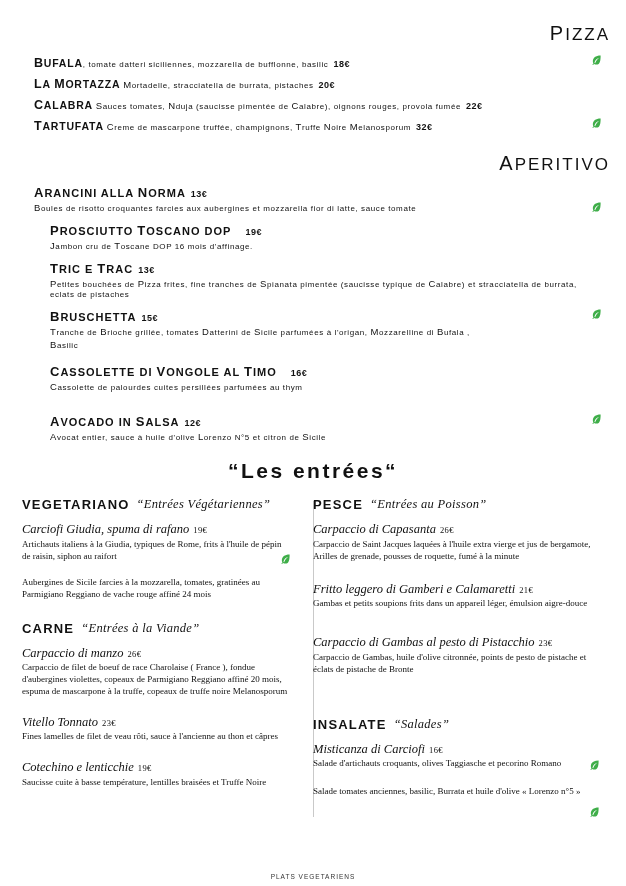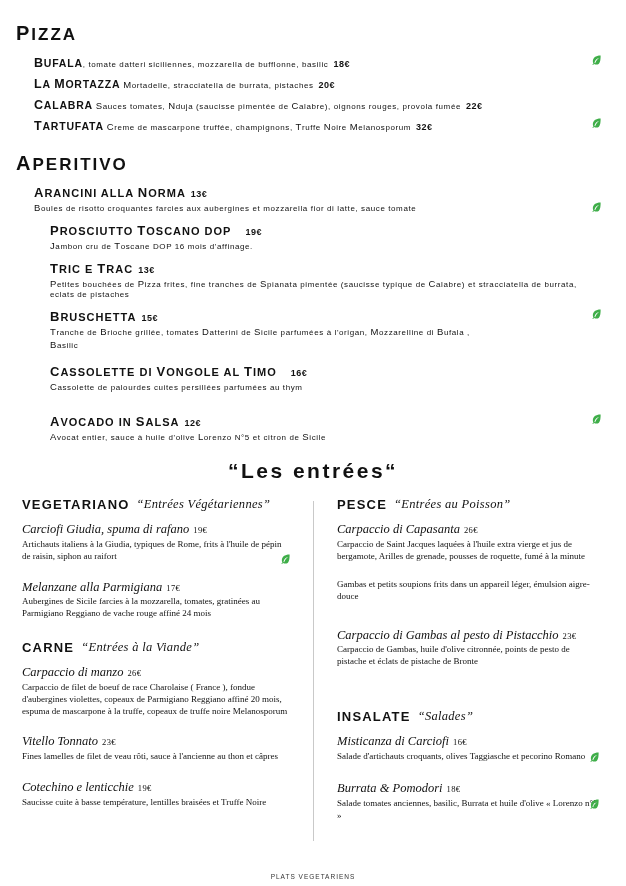--- a/index.html
+++ b/index.html
@@ -10,23 +10,23 @@
     background: #ffffff;
     font-family: "Liberation Sans", sans-serif;
     color: #111111;
     position: relative;
     overflow: hidden;
   }
   .page { padding: 22px 16px 0 16px; position: relative; height: 100%; }
 
   
   .section-title {
-    text-align: left;
-    font-family: "Liberation Sans", sans-serif;
-    font-weight: bold;
+    text-align: right;
+    font-family: "Liberation Sans", sans-serif;
+    font-weight: normal;
     letter-spacing: 2px;
     font-size: 17px;
     margin: 0 0 8px 0;
   }
   .section-title .cap { font-size: 20px; }
 
   .top-list { margin: 0 14px 0 18px; }
   .top-item { position: relative; margin-bottom: 3px; }
   .top-name {
     font-family: "Liberation Sans", sans-serif;
@@ -90,21 +90,21 @@
   }
 
   
   .cols {
     display: flex;
     position: relative;
     padding: 0 6px;
   }
   .col { width: 50%; position: relative; }
   .col.left { padding-right: 18px; }
-  .col.right { padding-left: 24px; }
+  .col.right { }
   .col-divider {
     position: absolute;
     left: 50%;
     top: 4px;
     bottom: -10px;
     width: 1px;
     background: #c9c9c9;
   }
 
   .cat-head {
@@ -273,23 +273,20 @@
         </div>
         <div class="dish-desc">Artichauts italiens à la Giudia, typiques de Rome, frits à l'huile de pépin de raisin, siphon au raifort</div>
         <span class="leaf" style="top:34px">
           <svg viewBox="0 0 24 24" fill="#3fae49">
               <path d="M21 3C10 3 4 8 4 16c0 2 .6 3.6 1.4 4.8L3 23l1.2 1 2.6-2.4C8.2 22.4 9.9 23 12 23c8 0 9-10 9-20zM7.5 19.5C8.5 13 13 9.5 18 8c-3.5 3-7 6.5-9 12z"></path>
             </svg>
         </span>
       </div>
 
       <div class="dish" style="margin-top:14px">
-        <div>
-          <span class="dish-title">Melanzane alla Parmigiana</span><span class="dish-price">17€</span>
-        </div>
         <div class="dish-desc">Aubergines de Sicile farcies à la mozzarella, tomates, gratinées au Parmigiano Reggiano de vache rouge affiné 24 mois</div>
       </div>
 
       <div class="cat-head" style="margin-top:20px">
         <span class="cat-name">CARNE</span>
         <span class="cat-sub">“Entrées à la Viande”</span>
       </div>
 
       <div class="dish">
         <div>
@@ -322,20 +319,23 @@
       </div>
 
       <div class="dish">
         <div>
           <span class="dish-title">Carpaccio di Capasanta</span><span class="dish-price">26€</span>
         </div>
         <div class="dish-desc">Carpaccio de Saint Jacques laquées à l'huile extra vierge et jus de bergamote, Arilles de grenade, pousses de roquette,  fumé à la minute</div>
       </div>
 
       <div class="dish" style="margin-top:16px">
+        <div>
+          <span class="dish-title">Fritto leggero di Gamberi e Calamaretti</span><span class="dish-price">21€</span>
+        </div>
         <div class="dish-desc">Gambas et petits soupions frits dans un appareil léger, émulsion aigre-douce</div>
       </div>
 
       <div class="dish" style="margin-top:22px">
         <div>
           <span class="dish-title">Carpaccio di Gambas al pesto di Pistacchio</span><span class="dish-price">23€</span>
         </div>
         <div class="dish-desc">Carpaccio de Gambas, huile d'olive citronnée, points de pesto de pistache et éclats de pistache de Bronte</div>
       </div>
 
@@ -350,23 +350,20 @@
         </div>
         <div class="dish-desc">Salade d'artichauts croquants, olives Taggiasche et pecorino Romano</div>
         <span class="leaf" style="top:20px">
           <svg viewBox="0 0 24 24" fill="#3fae49">
               <path d="M21 3C10 3 4 8 4 16c0 2 .6 3.6 1.4 4.8L3 23l1.2 1 2.6-2.4C8.2 22.4 9.9 23 12 23c8 0 9-10 9-20zM7.5 19.5C8.5 13 13 9.5 18 8c-3.5 3-7 6.5-9 12z"></path>
             </svg>
         </span>
       </div>
 
       <div class="dish" style="margin-top:16px">
-        <div>
-          <span class="dish-title">Burrata &amp; Pomodori</span><span class="dish-price">18€</span>
-        </div>
         <div class="dish-desc">Salade tomates anciennes, basilic, Burrata et huile d'olive « Lorenzo n°5 »</div>
         <span class="leaf" style="top:20px">
           <svg viewBox="0 0 24 24" fill="#3fae49">
               <path d="M21 3C10 3 4 8 4 16c0 2 .6 3.6 1.4 4.8L3 23l1.2 1 2.6-2.4C8.2 22.4 9.9 23 12 23c8 0 9-10 9-20zM7.5 19.5C8.5 13 13 9.5 18 8c-3.5 3-7 6.5-9 12z"></path>
             </svg>
         </span>
       </div>
 
     </div>
   </div>

